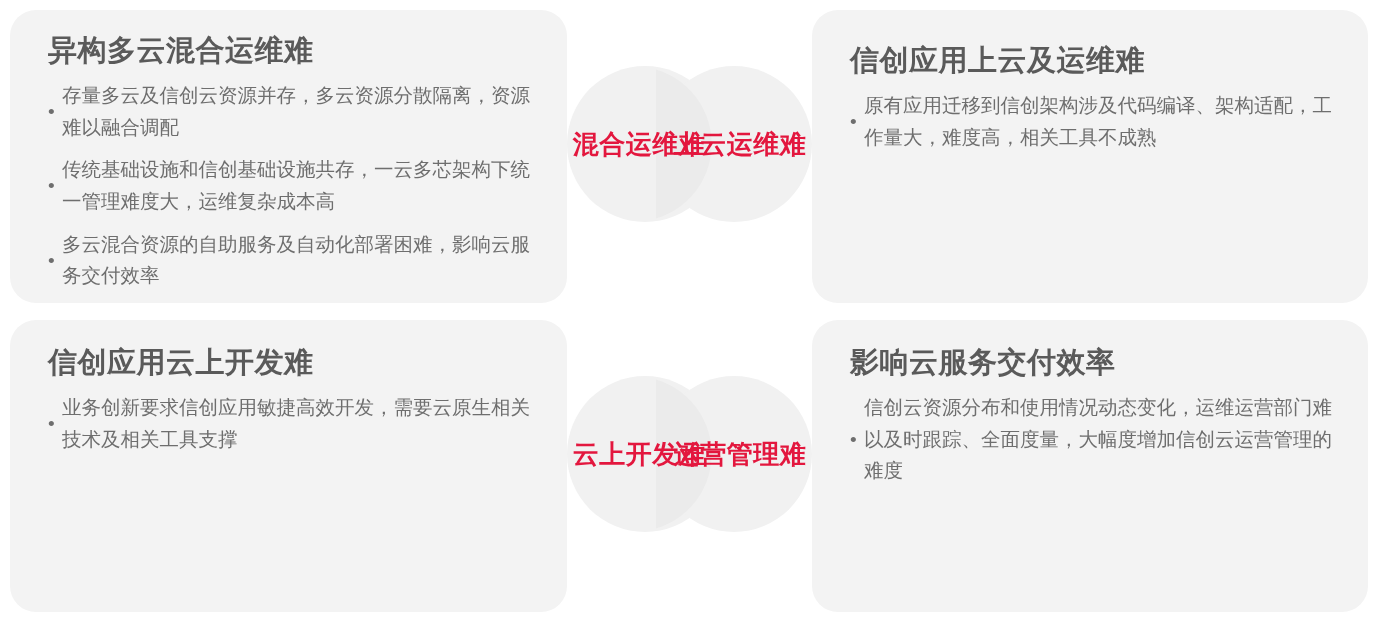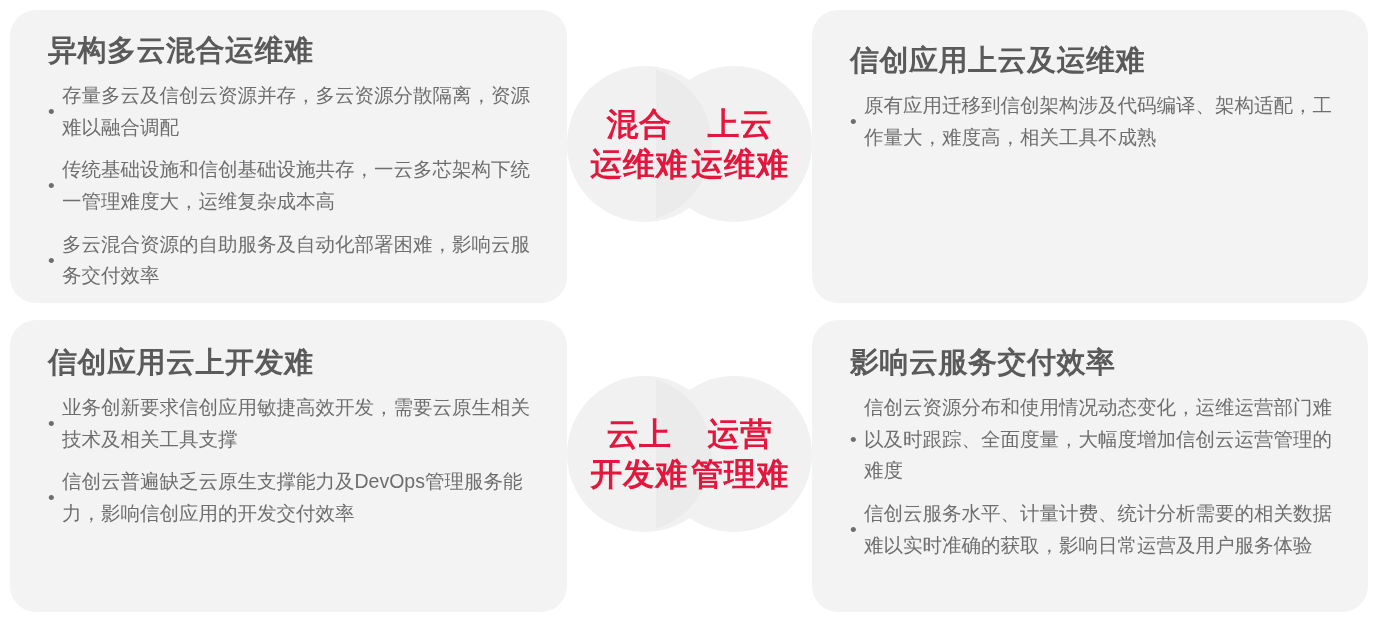--- a/index.html
+++ b/index.html
@@ -94,26 +94,25 @@
     background:#ebebeb;
     -webkit-mask-image:radial-gradient(circle 78px at -22px 78px,#000 99%,transparent 100%);
     mask-image:radial-gradient(circle 78px at -22px 78px,#000 99%,transparent 100%);
   }
 
   .venn-label{
     position:absolute;
     top:0;
     width:156px;height:156px;
     display:flex;
-    flex-direction:column;
     align-items:center;
     justify-content:center;
     color:#e3173e;
     font-weight:bold;
-    font-size:32px;
+    font-size:26px;
     line-height:1.26;
     letter-spacing:0.5px;
     white-space:nowrap;
   }
   .venn-label.left{left:-6px;}
   .venn-label.right{left:95px;}
 </style>
 </head>
 <body>
 
@@ -152,39 +151,31 @@
   </div>
 
   <div class="card bl">
     <div class="card-inner">
       <div class="card-title">信创应用云上开发难</div>
       <ul class="bullets">
         <li class="bullet">
           <span class="dot"></span>
           <span class="btext">业务创新要求信创应用敏捷高效开发，需要云原生相关技术及相关工具支撑</span>
         </li>
-        <li class="bullet">
-          <span class="dot"></span>
-          <span class="btext">信创云普遍缺乏云原生支撑能力及DevOps管理服务能力，影响信创应用的开发交付效率</span>
-        </li>
       </ul>
     </div>
   </div>
 
   <div class="card br">
     <div class="card-inner">
       <div class="card-title">影响云服务交付效率</div>
       <ul class="bullets">
         <li class="bullet">
           <span class="dot"></span>
           <span class="btext">信创云资源分布和使用情况动态变化，运维运营部门难以及时跟踪、全面度量，大幅度增加信创云运营管理的难度</span>
-        </li>
-        <li class="bullet">
-          <span class="dot"></span>
-          <span class="btext">信创云服务水平、计量计费、统计分析需要的相关数据难以实时准确的获取，影响日常运营及用户服务体验</span>
         </li>
       </ul>
     </div>
   </div>
 
   <div class="venn top">
     <div class="circ left"></div>
     <div class="circ right"></div>
     <div class="lens"></div>
     <div class="venn-label left">

